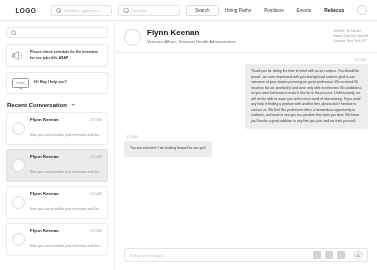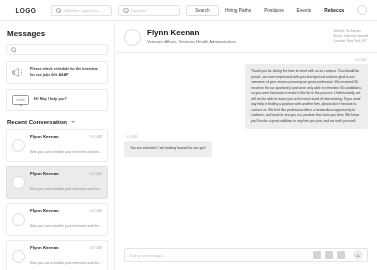--- a/index.html
+++ b/index.html
@@ -140,21 +140,20 @@
       <span class="nav-link">Positions</span>
       <span class="nav-link">Events</span>
       <span class="nav-link user">Rebecca</span>
       <span class="avatar-top"></span>
     </div>
   </div>
 
   <div class="body">
 
     <div class="sidebar">
-      <div class="panel-title">Messages</div>
 
       <div class="side-search">
         <span class="mag"></span>
       </div>
 
       <div class="notif">
         <span class="ic-megaphone">
           <svg viewBox="0 0 26 22">
             <path d="M4 8 L13 3 L13 19 L4 14 Z" fill="none" stroke="#9a9a9a" stroke-width="1.4"></path>
             <rect x="1" y="8" width="3.5" height="6" fill="none" stroke="#9a9a9a" stroke-width="1.4"></rect>

